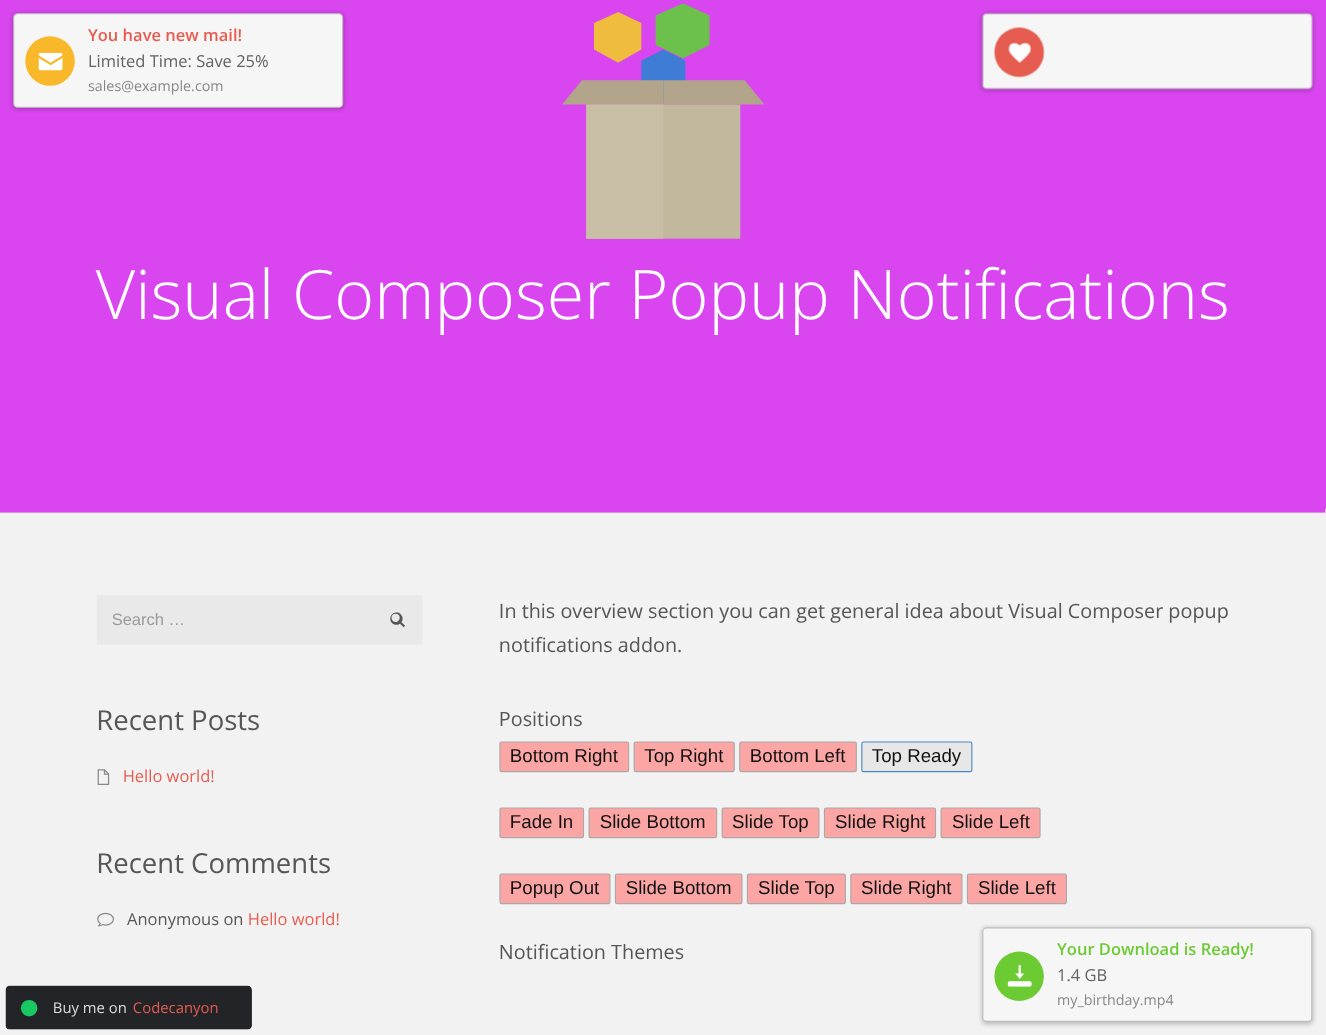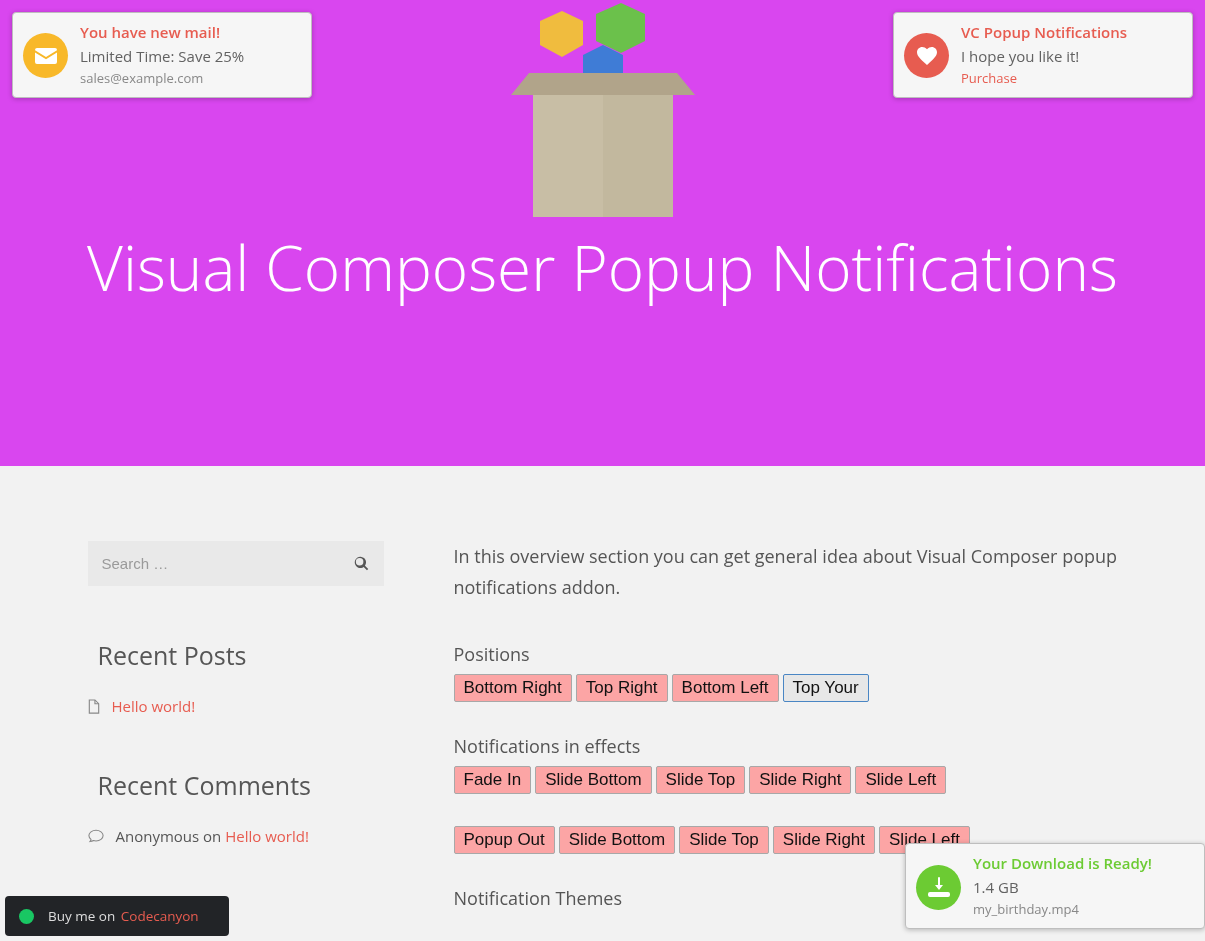--- a/index.html
+++ b/index.html
@@ -6,21 +6,21 @@
 body{font-family:"Open Sans","Helvetica Neue",Arial,sans-serif;background:#f2f2f2;color:#555;overflow-x:hidden;}
 .hero{background:#d946ef;height:466px;position:relative;text-align:center;}
 .hero-graphic{padding-top:3px;display:flex;justify-content:center;}
 .hero-title{color:#fff;font-weight:300;font-size:62px;line-height:1.2;margin-top:10px;}
 .content{max-width:1030px;margin:0 auto;padding:75px 0 60px;display:flex;gap:70px;}
 .sidebar{width:296px;flex-shrink:0;}
 .search-box{background:#e9e9e9;display:flex;align-items:center;height:45px;}
 .search-box input{flex:1;border:none;background:transparent;padding:0 14px;font-size:15px;color:#555;outline:none;}
 .search-box input::placeholder{color:#9a9a9a;}
 .search-btn{width:45px;height:45px;border:none;background:transparent;cursor:pointer;display:flex;align-items:center;justify-content:center;color:#565656;}
-.widget-title{font-size:25px;font-weight:400;color:#565656;margin:52px 10px 24px;}
+.widget-title{font-size:25px;font-weight:400;color:#565656;margin:52px 0 24px;}
 .post-item,.comment-item{display:flex;align-items:center;gap:12px;font-size:15px;color:#565656;}
 .post-item a,.comment-item a{color:#e75c50;text-decoration:none;}
 .main{flex:1;}
 .intro{font-size:18px;line-height:1.7;color:#555;margin-bottom:40px;}
 .section-label{font-size:18px;color:#555;margin-bottom:8px;}
 .btn-row{display:flex;gap:4px;flex-wrap:wrap;margin-bottom:32px;}
 .btn-row button{background:#fca5a5;border:1px solid #a8a8a8;border-radius:2px;padding:3px 9px;font-size:17px;color:#111;font-family:Arial,sans-serif;cursor:pointer;}
 .btn-row button.active{border-color:#4a86c4;background:#e7e7e7;}
 
 .toast{position:fixed;width:300px;background:#f6f6f6;border:1px solid #bebebe;border-radius:4px;box-shadow:0 1px 5px rgba(0,0,0,.25);padding:10px 14px 10px 10px;display:flex;gap:12px;align-items:center;z-index:50;}
@@ -28,21 +28,21 @@
 .toast .ttl{font-size:15px;font-weight:600;line-height:1.25;}
 .toast .sub{font-size:15px;color:#626262;margin-top:4px;}
 .toast .meta{font-size:13px;color:#888;margin-top:3px;}
 .toast-tl{top:12px;left:12px;}
 .toast-tl .circle{background:#f8b829;}
 .toast-tl .ttl{color:#e75c50;}
 .toast-tr{top:12px;right:12px;}
 .toast-tr .circle{background:#e75c50;}
 .toast-tr .ttl{color:#e75c50;}
 .toast-tr .meta{color:#e75c50;}
-.toast-br{bottom:12px;right:0;}
+.toast-br{bottom:12px;right:12px;}
 .toast-br .circle{background:#6ccb33;}
 .toast-br .ttl{color:#6ccb33;}
 
 .buybar{position:fixed;bottom:5px;left:5px;background:#222427;color:#ddd;font-size:13.5px;padding:11px 30px 11px 14px;border-radius:4px;display:flex;align-items:center;gap:14px;z-index:40;justify-content:flex-end;}
 .buybar .dot{width:15px;height:15px;border-radius:50%;background:#19c763;}
 .buybar a{color:#e75c50;text-decoration:none;margin-left:2px;}
 svg{display:block;}
 </style>
 </head>
 <body>
@@ -58,25 +58,20 @@
     <div class="sub">Limited Time: Save 25%</div>
     <div class="meta">sales@example.com</div>
   </div>
 </div>
 
 <div class="toast toast-tr">
   <div class="circle">
     <svg width="20" height="18" viewBox="0 0 20 18">
         <path fill="#fff" d="M10 18l-1.4-1.3C3.4 12 0 8.9 0 5.3 0 2.4 2.3 0 5.2 0 6.9 0 8.5.8 10 2.3 11.5.8 13.1 0 14.8 0 17.7 0 20 2.4 20 5.3c0 3.6-3.4 6.7-8.6 11.4L10 18z"></path>
       </svg>
-  </div>
-  <div>
-    <div class="ttl">VC Popup Notifications</div>
-    <div class="sub">I hope you like it!</div>
-    <div class="meta">Purchase</div>
   </div>
 </div>
 
 <div class="toast toast-br">
   <div class="circle">
     <svg width="22" height="20" viewBox="0 0 22 20">
         <path fill="#fff" d="M11 0a1 1 0 0 1 1 1v7h3l-4 5-4-5h3V1a1 1 0 0 1 1-1zM2 15h18a2 2 0 0 1 2 2v1a2 2 0 0 1-2 2H2a2 2 0 0 1-2-2v-1a2 2 0 0 1 2-2z"></path>
       </svg>
   </div>
   <div>
@@ -134,24 +129,23 @@
   </aside>
 
   <main class="main">
     <p class="intro">In this overview section you can get general idea about Visual Composer popup notifications addon.</p>
 
     <div class="section-label">Positions</div>
     <div class="btn-row" id="positions-row">
         <button>Bottom Right</button>
         <button>Top Right</button>
         <button>Bottom Left</button>
-        <button class="active">Top Your</button>
+        <button class="active">Top Ready</button>
       </div>
 
-    <div class="section-label">Notifications in effects</div>
     <div class="btn-row" id="in-effects-row">
         <button>Fade In</button>
         <button>Slide Bottom</button>
         <button>Slide Top</button>
         <button>Slide Right</button>
         <button>Slide Left</button>
       </div>
 
     <div class="btn-row" id="out-effects-row">
         <button>Popup Out</button>

